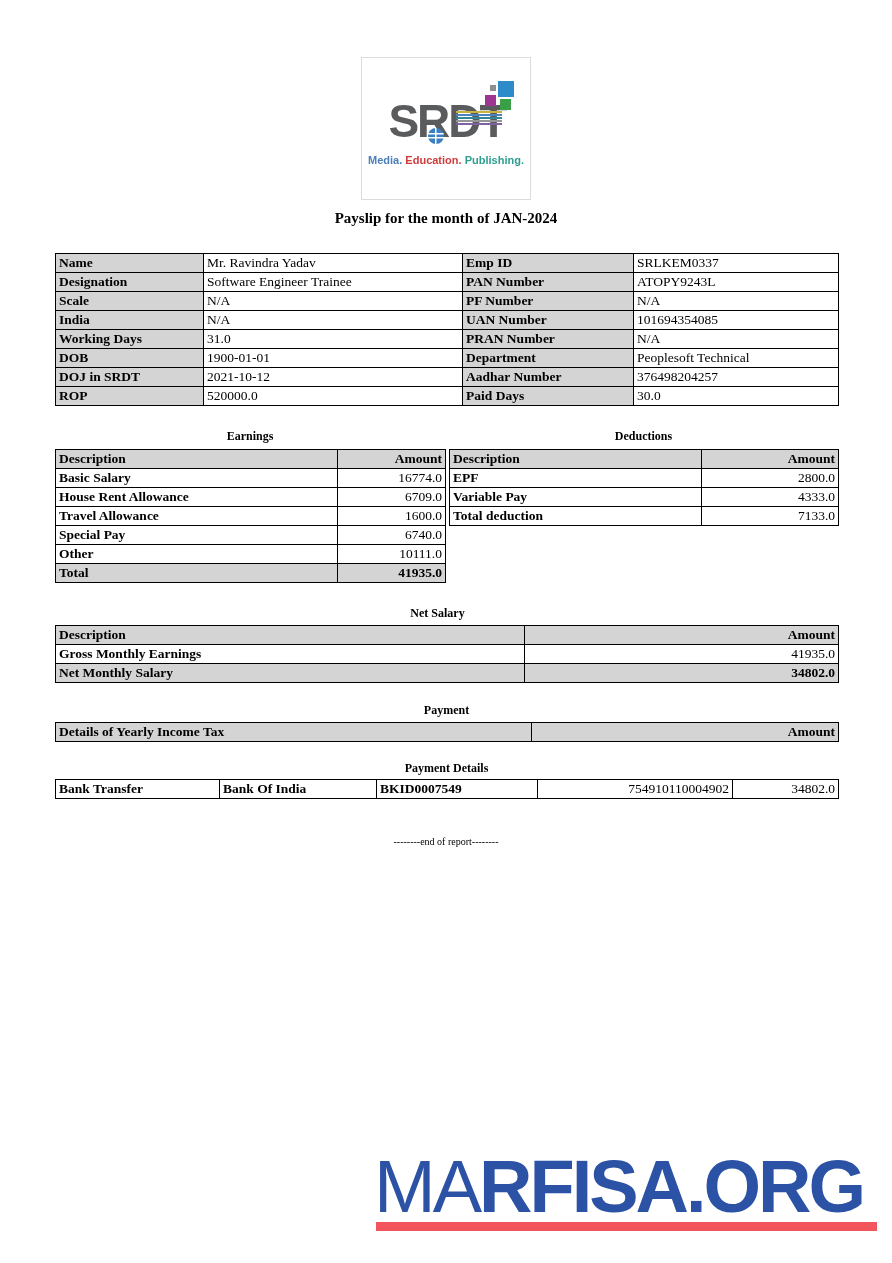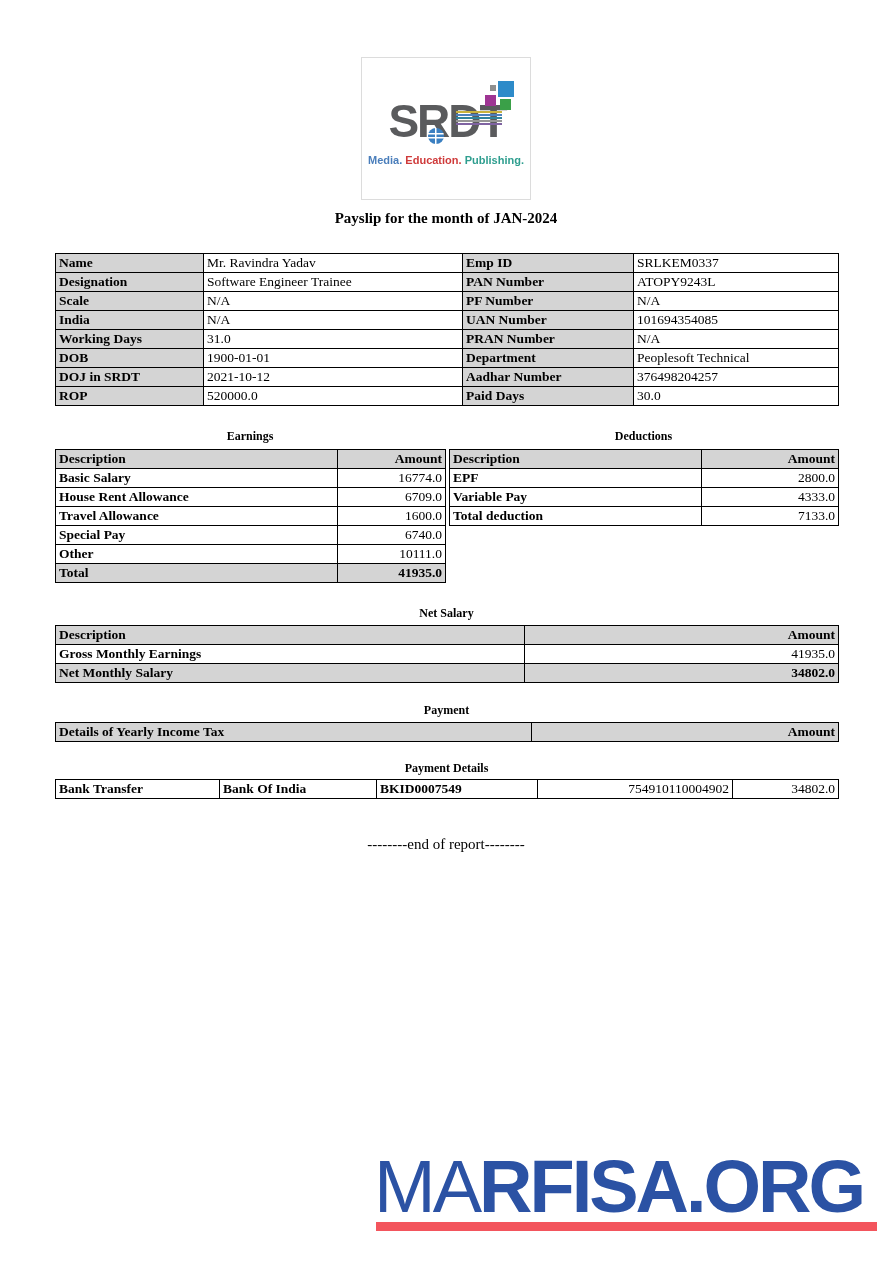--- a/index.html
+++ b/index.html
@@ -38,21 +38,21 @@
   .sec-head  { text-align:center; font-weight:bold; font-size:12px; }
 
   
   table { border-collapse:collapse; table-layout:fixed; }
   td { border:1px solid #000; font-size:13.5px; line-height:1.15; height:19px;
        padding:0 3px; overflow:hidden; white-space:nowrap; vertical-align:middle; }
   .lbl { background:#d4d4d4; font-weight:bold; }
   .hdr { background:#d4d4d4; font-weight:bold; }
   .b   { font-weight:bold; }
   .amt { text-align:right; }
-  .end-note { left:0; top:836px; width:892px; text-align:center; font-size:15px; }
+  .end-note { left:0; top:836px; width:892px; text-align:center; font-size:10px; }
 
   
   .marfisa { left:374px; top:1150px; width:518px; font-family:"Liberation Sans", sans-serif;
              font-size:74px; color:#2b52a4; letter-spacing:-3px; white-space:nowrap; line-height:1; }
   .w-light  { font-weight:normal; }
   .w-medium { font-weight:bold; }
   .w-bold   { font-weight:bold; }
   .redline { left:376px; top:1222px; width:501px; height:9px; background:#f3555d; }
 </style>
 </head>
@@ -195,21 +195,21 @@
     <td class="b">Variable Pay</td>
     <td class="amt">4333.0</td>
   </tr>
   <tr>
     <td class="b">Total deduction</td>
     <td class="amt">7133.0</td>
   </tr>
 </tbody>
   </table>
 
-<div class="abs sec-head" style="left:55px; top:606px; width:783px;">Net Salary</div>
+<div class="abs sec-head" style="left:46px; top:606px; width:783px;">Net Salary</div>
 <table class="abs" style="left:55px; top:625px; width:783px;">
   <colgroup>
       <col style="width:469px">
       <col style="width:314px">
     </colgroup>
   <tbody>
       <tr>
     <td class="hdr">Description</td>
     <td class="hdr amt">Amount</td>
   </tr>

